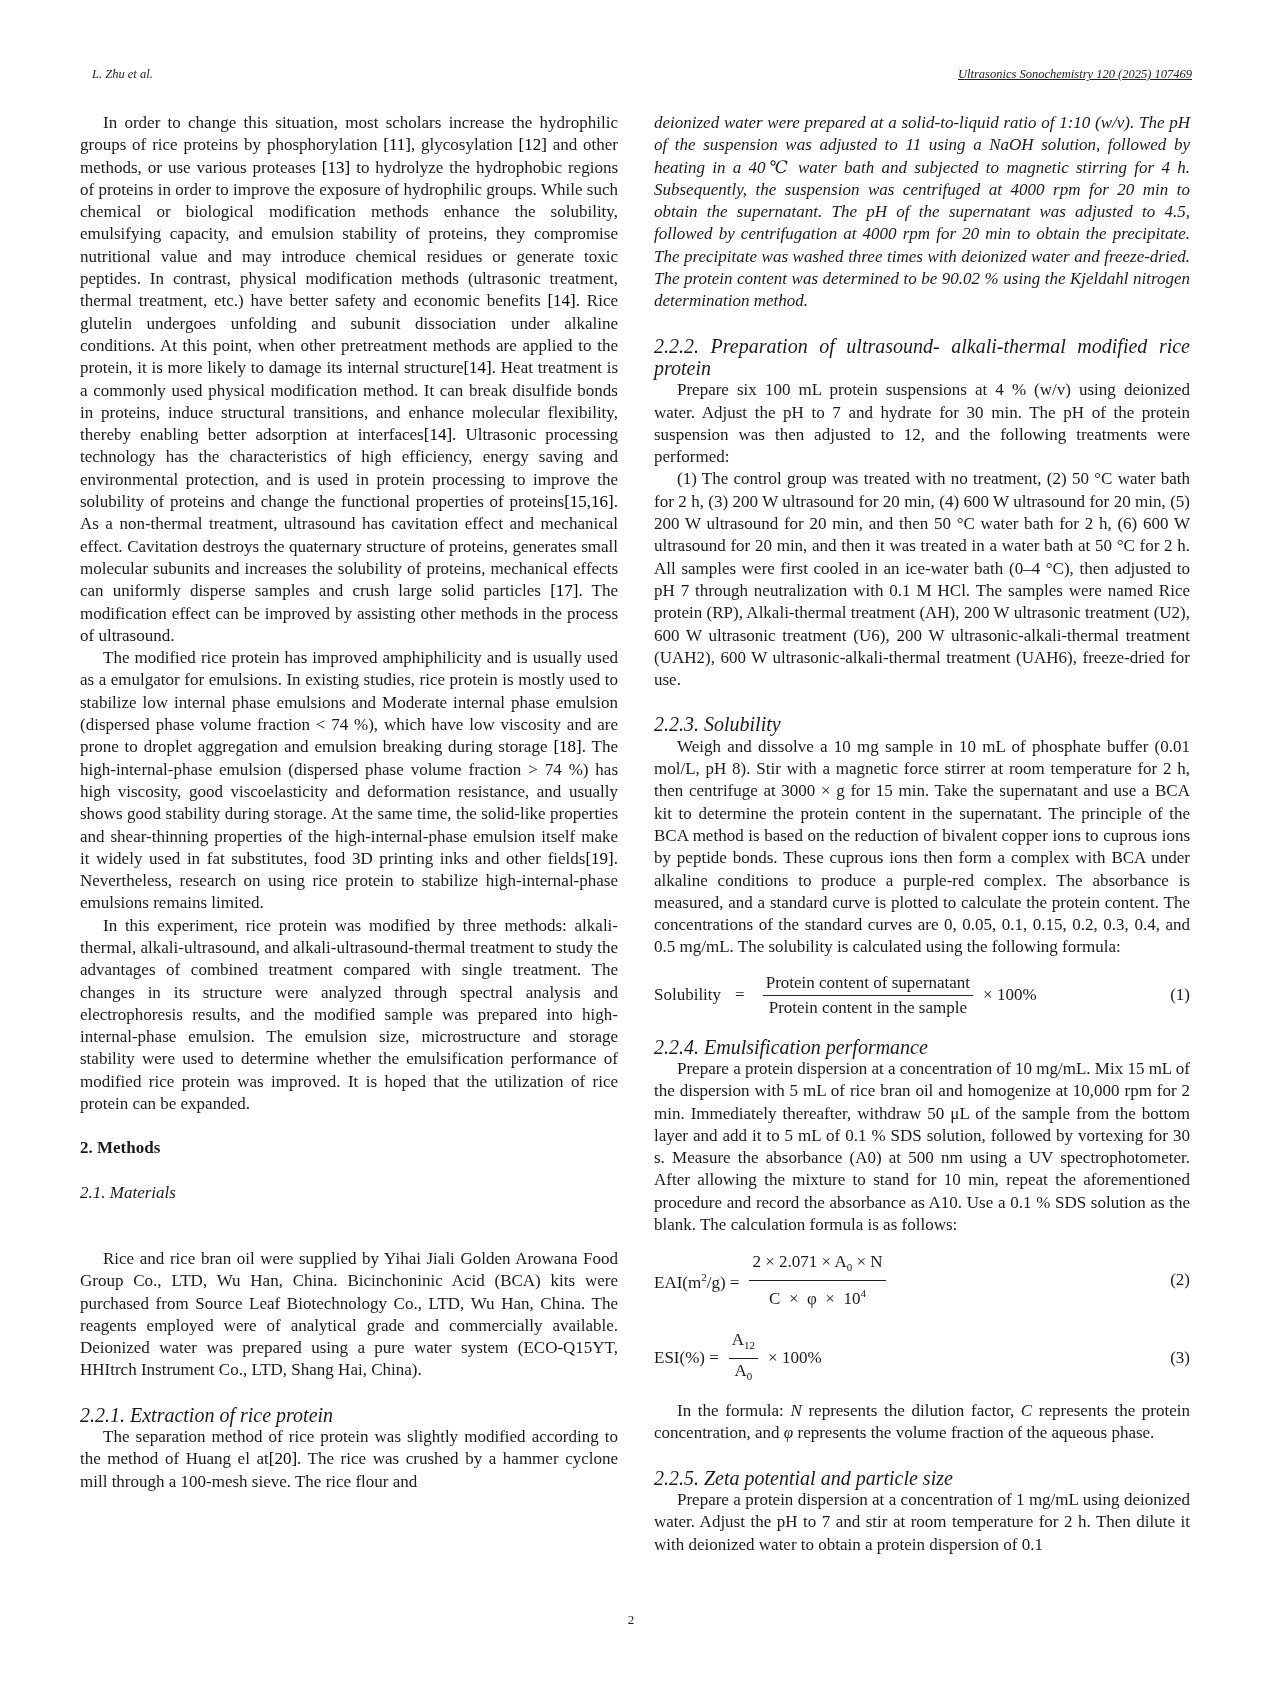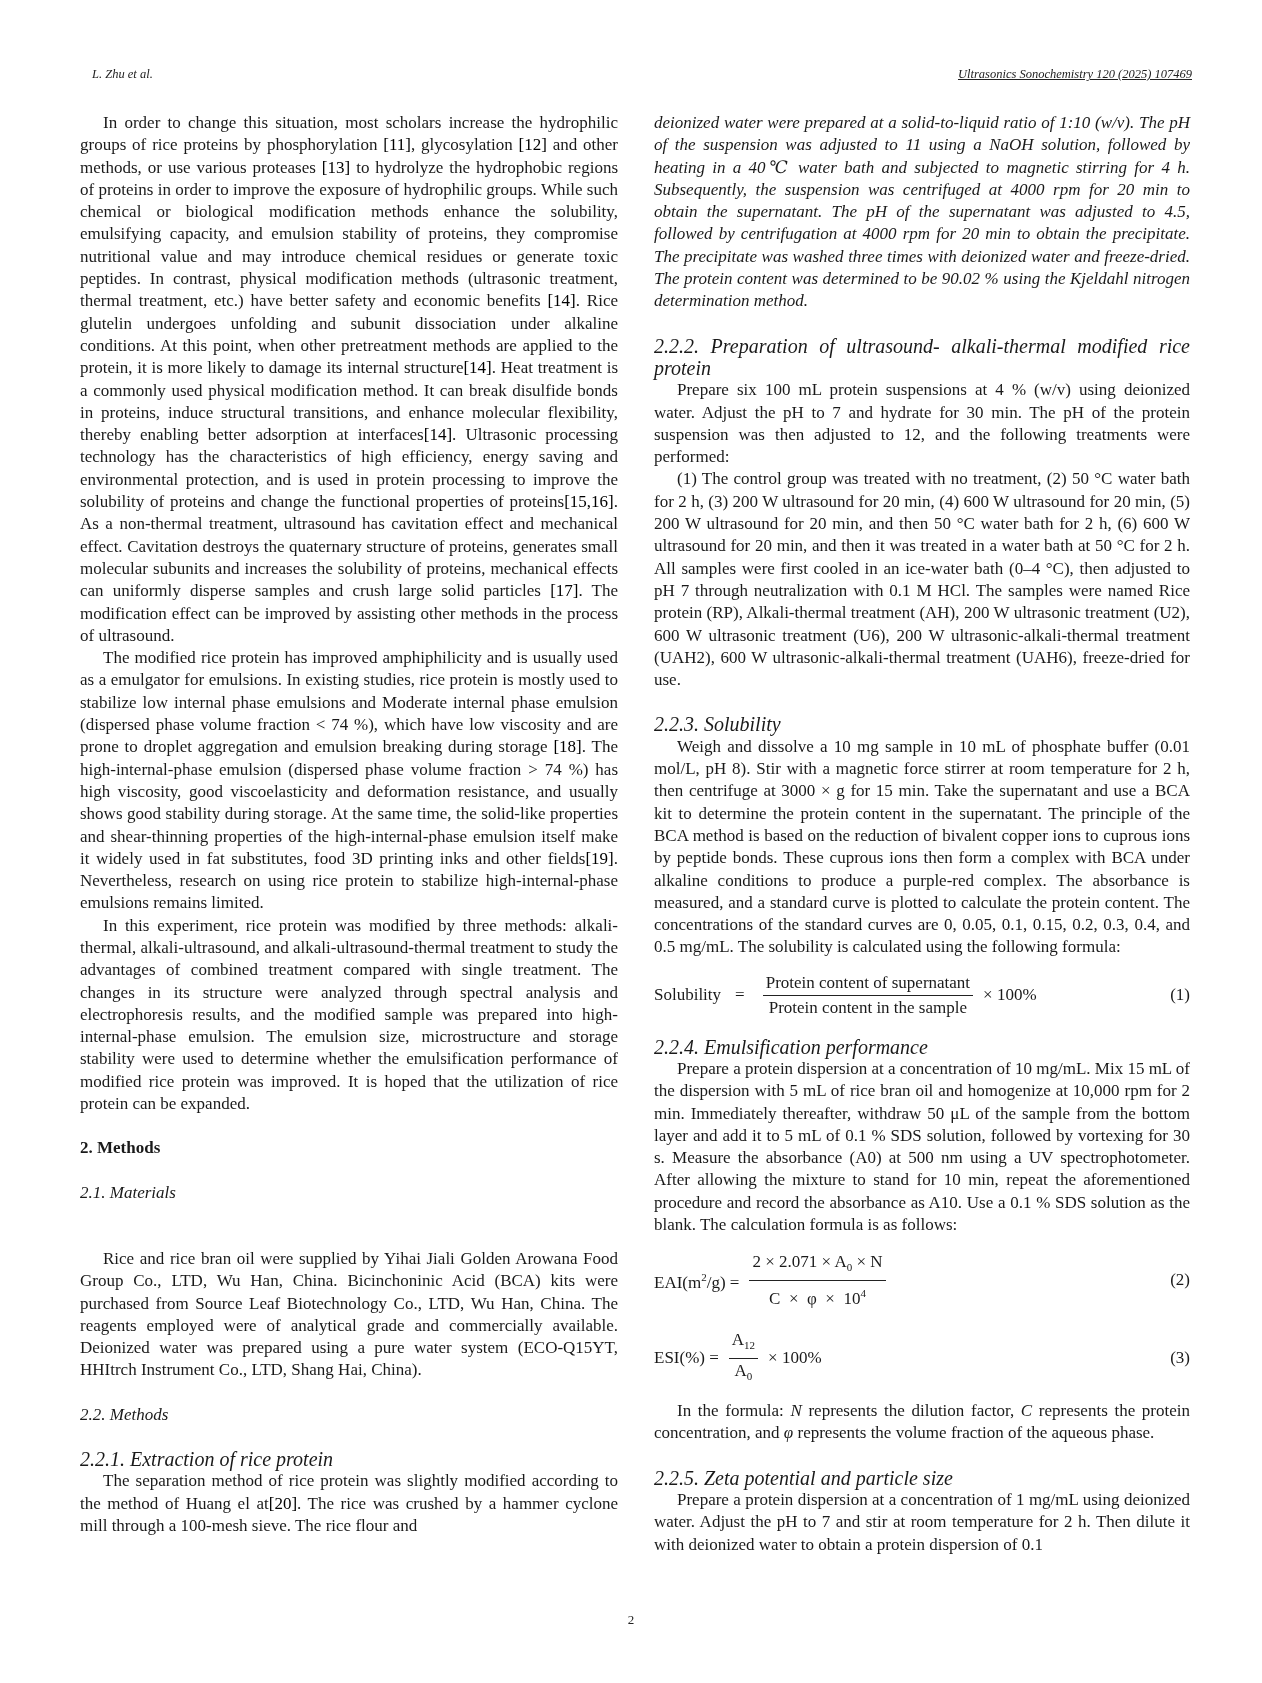--- a/index.html
+++ b/index.html
@@ -53,21 +53,20 @@
 
   <p><span>The modified rice protein has improved amphiphilicity and is usually used as a emulgator for emulsions. In existing studies, rice protein is mostly used to stabilize low internal phase emulsions and Moderate internal phase emulsion (dispersed phase volume fraction &lt; 74 %), which have low viscosity and are prone to droplet aggregation and emulsion breaking during storage </span><a class="cite">[18]</a><span>. The high-internal-phase emulsion (dispersed phase volume fraction &gt; 74 %) has high viscosity, good viscoelasticity and deformation resistance, and usually shows good stability during storage. At the same time, the solid-like properties and shear-thinning properties of the high-internal-phase emulsion itself make it widely used in fat substitutes, food 3D printing inks and other fields</span><a class="cite">[19]</a><span>. Nevertheless, research on using rice protein to stabilize high-internal-phase emulsions remains limited.</span></p>
 
   <p>In this experiment, rice protein was modified by three methods: alkali-thermal, alkali-ultrasound, and alkali-ultrasound-thermal treatment to study the advantages of combined treatment compared with single treatment. The changes in its structure were analyzed through spectral analysis and electrophoresis results, and the modified sample was prepared into high-internal-phase emulsion. The emulsion size, microstructure and storage stability were used to determine whether the emulsification performance of modified rice protein was improved. It is hoped that the utilization of rice protein can be expanded.</p>
 
   <div class="sec-h1">2.  Methods</div>
   <div class="sec-h2">2.1.  Materials</div>
   <div class="gap"></div>
   <p>Rice and rice bran oil were supplied by Yihai Jiali Golden Arowana Food Group Co., LTD, Wu Han, China. Bicinchoninic Acid (BCA) kits were purchased from Source Leaf Biotechnology Co., LTD, Wu Han, China. The reagents employed were of analytical grade and commercially available. Deionized water was prepared using a pure water system (ECO-Q15YT, HHItrch Instrument Co., LTD, Shang Hai, China).</p>
   <div class="gap"></div>
-  <div class="sec-h2">2.2.  Methods</div>
   <div class="sec-h3" style="margin-top:0">2.2.1.  Extraction of rice protein</div>
   <p><span>The separation method of rice protein was slightly modified according to the method of Huang el at</span><a class="cite">[20]</a><span>. The rice was crushed by a hammer cyclone mill through a 100-mesh sieve. The rice flour and</span></p>
 </div>
 
 <div class="col col-right">
   <p class="noindent">deionized water were prepared at a solid-to-liquid ratio of 1:10 (w/v). The pH of the suspension was adjusted to 11 using a NaOH solution, followed by heating in a 40℃ water bath and subjected to magnetic stirring for 4 h. Subsequently, the suspension was centrifuged at 4000 rpm for 20 min to obtain the supernatant. The pH of the supernatant was adjusted to 4.5, followed by centrifugation at 4000 rpm for 20 min to obtain the precipitate. The precipitate was washed three times with deionized water and freeze-dried. The protein content was determined to be 90.02 % using the Kjeldahl nitrogen determination method.</p>
 
   <div class="sec-h3 first">2.2.2.  Preparation of ultrasound- alkali-thermal modified rice protein</div>
   <p>Prepare six 100 mL protein suspensions at 4 % (w/v) using deionized water. Adjust the pH to 7 and hydrate for 30 min. The pH of the protein suspension was then adjusted to 12, and the following treatments were performed:</p>
   <p>(1) The control group was treated with no treatment, (2) 50 °C water bath for 2 h, (3) 200 W ultrasound for 20 min, (4) 600 W ultrasound for 20 min, (5) 200 W ultrasound for 20 min, and then 50 °C water bath for 2 h, (6) 600 W ultrasound for 20 min, and then it was treated in a water bath at 50 °C for 2 h. All samples were first cooled in an ice-water bath (0–4 °C), then adjusted to pH 7 through neutralization with 0.1 M HCl. The samples were named Rice protein (RP), Alkali-thermal treatment (AH), 200 W ultrasonic treatment (U2), 600 W ultrasonic treatment (U6), 200 W ultrasonic-alkali-thermal treatment (UAH2), 600 W ultrasonic-alkali-thermal treatment (UAH6), freeze-dried for use.</p>

